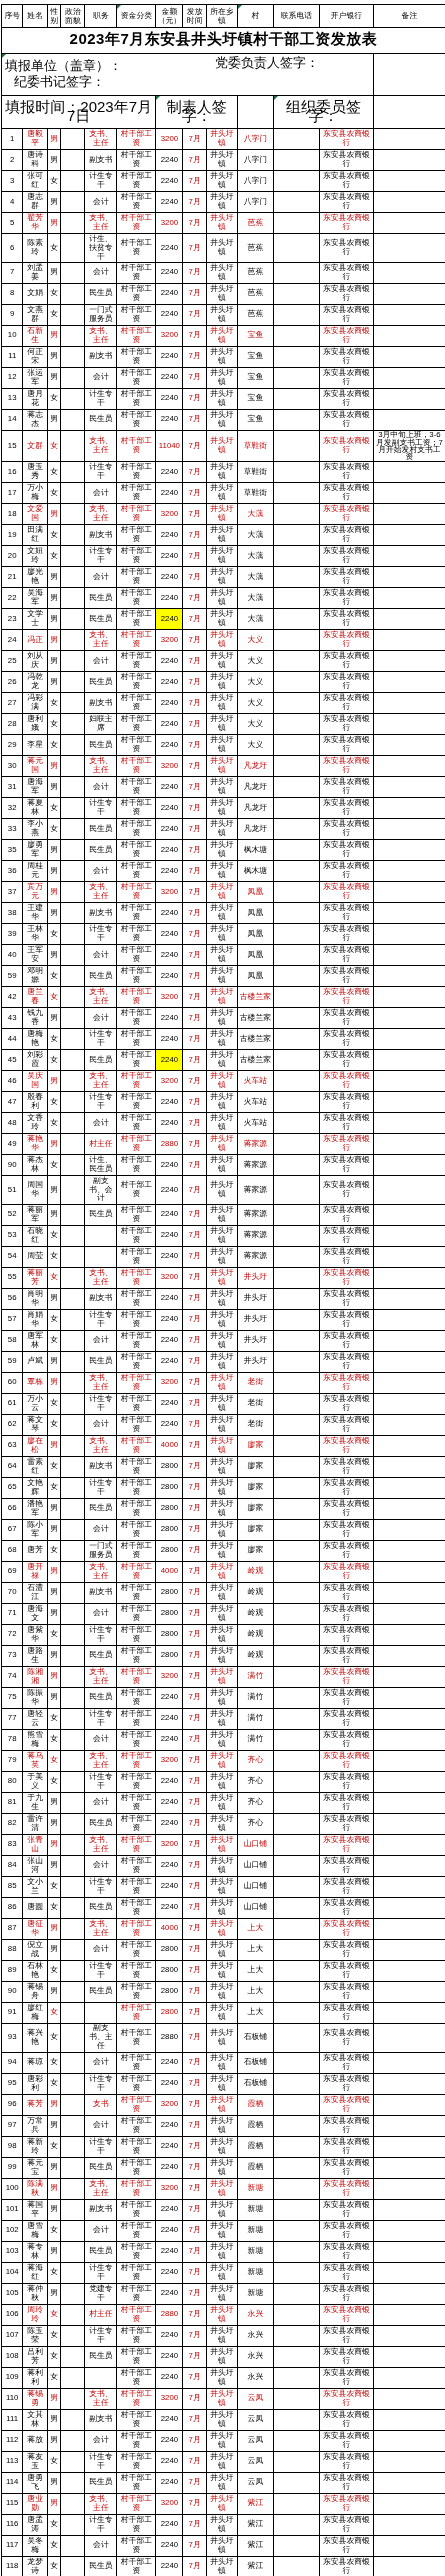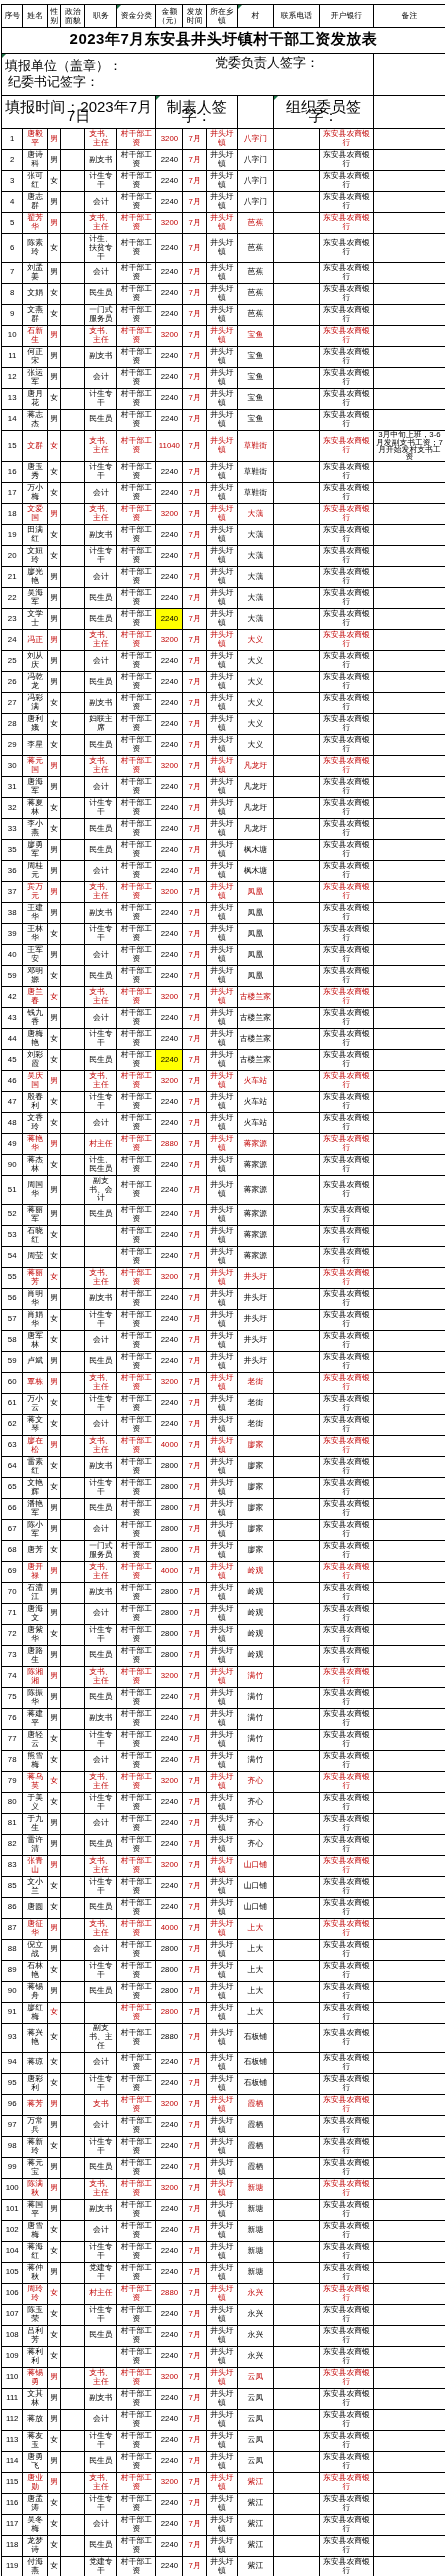--- a/index.html
+++ b/index.html
@@ -8,21 +8,21 @@
   table.sheet{border-collapse:collapse;table-layout:fixed;width:443px;}
   table.sheet td, table.sheet th{border:0.5px solid #000;text-align:center;vertical-align:middle;
     font-size:7.8px;font-weight:normal;padding:0.5px 1px;word-break:break-all;position:relative;}
   tr.title-row td{border-bottom:0.5px solid #000;height:24px;margin-top:20px;}
   .sheet-title{font-size:15px;font-weight:bold;letter-spacing:0.5px;}
   tr.info1 td{height:40px;text-align:right;font-size:13px;}
   tr.info2 td{height:31px;font-size:15px;}
   .info1-inner{position:relative;width:100%;height:100%;}
   .info1-line1{position:absolute;top:7.3px;left:2.1px;}
   .info1-party{position:absolute;top:4px;left:212px;}
-  .info1-line2{position:absolute;top:23px;left:5px;}
+  .info1-line2{position:absolute;top:23px;left:11px;}
   .cell-left{text-align:left;padding-left:2.1px;}
   thead th{height:21px;font-size:7.8px;line-height:9.4px;}
   tbody td{height:19px;line-height:8.9px;}
   .red{color:#c00000;}
   .hl{background:#ffff00;}
   .remark-cell{font-size:6.3px;line-height:7.3px;text-align:left;padding:0.5px 1.6px;}
   .tri{position:absolute;top:0;left:0;width:0;height:0;
     border-top:4.2px solid #1e7145;border-right:4.2px solid transparent;}
 </style>
 </head>
@@ -1203,35 +1203,20 @@
     <td>村干部工资</td>
     <td>2240</td>
     <td class="red">7月</td>
     <td>井头圩镇</td>
     <td>满竹</td>
     <td></td>
     <td>东安县农商银行</td>
     <td class="remark-cell"></td>
   </tr>
         <tr>
-    <td>76</td>
-    <td>蒋建平</td>
-    <td>男</td>
-    <td></td>
-    <td>副支书</td>
-    <td>村干部工资</td>
-    <td>2240</td>
-    <td class="red">7月</td>
-    <td>井头圩镇</td>
-    <td>满竹</td>
-    <td></td>
-    <td>东安县农商银行</td>
-    <td class="remark-cell"></td>
-  </tr>
-        <tr>
     <td>77</td>
     <td>唐轻云</td>
     <td>女</td>
     <td></td>
     <td>计生专干</td>
     <td>村干部工资</td>
     <td>2240</td>
     <td class="red">7月</td>
     <td>井头圩镇</td>
     <td>满竹</td>
@@ -1323,20 +1308,35 @@
     <td class="red">村干部工资</td>
     <td class="red">3200</td>
     <td class="red">7月</td>
     <td class="red">井头圩镇</td>
     <td class="red">山口铺</td>
     <td class="red"></td>
     <td class="red">东安县农商银行</td>
     <td class="remark-cell"></td>
   </tr>
         <tr>
+    <td>84</td>
+    <td>张山河</td>
+    <td>男</td>
+    <td></td>
+    <td>会计</td>
+    <td>村干部工资</td>
+    <td>2240</td>
+    <td class="red">7月</td>
+    <td>井头圩镇</td>
+    <td>山口铺</td>
+    <td></td>
+    <td>东安县农商银行</td>
+    <td class="remark-cell"></td>
+  </tr>
+        <tr>
     <td>85</td>
     <td>文小兰</td>
     <td>女</td>
     <td></td>
     <td>计生专干</td>
     <td>村干部工资</td>
     <td>2240</td>
     <td class="red">7月</td>
     <td>井头圩镇</td>
     <td>山口铺</td>
@@ -1568,20 +1568,35 @@
     <td></td>
     <td>东安县农商银行</td>
     <td class="remark-cell"></td>
   </tr>
         <tr>
     <td>102</td>
     <td>唐雪梅</td>
     <td>女</td>
     <td></td>
     <td>会计</td>
+    <td>村干部工资</td>
+    <td>2240</td>
+    <td class="red">7月</td>
+    <td>井头圩镇</td>
+    <td>新塘</td>
+    <td></td>
+    <td>东安县农商银行</td>
+    <td class="remark-cell"></td>
+  </tr>
+        <tr>
+    <td>103</td>
+    <td>蒋专林</td>
+    <td>男</td>
+    <td></td>
+    <td>民生员</td>
     <td>村干部工资</td>
     <td>2240</td>
     <td class="red">7月</td>
     <td>井头圩镇</td>
     <td>新塘</td>
     <td></td>
     <td>东安县农商银行</td>
     <td class="remark-cell"></td>
   </tr>
         <tr>

